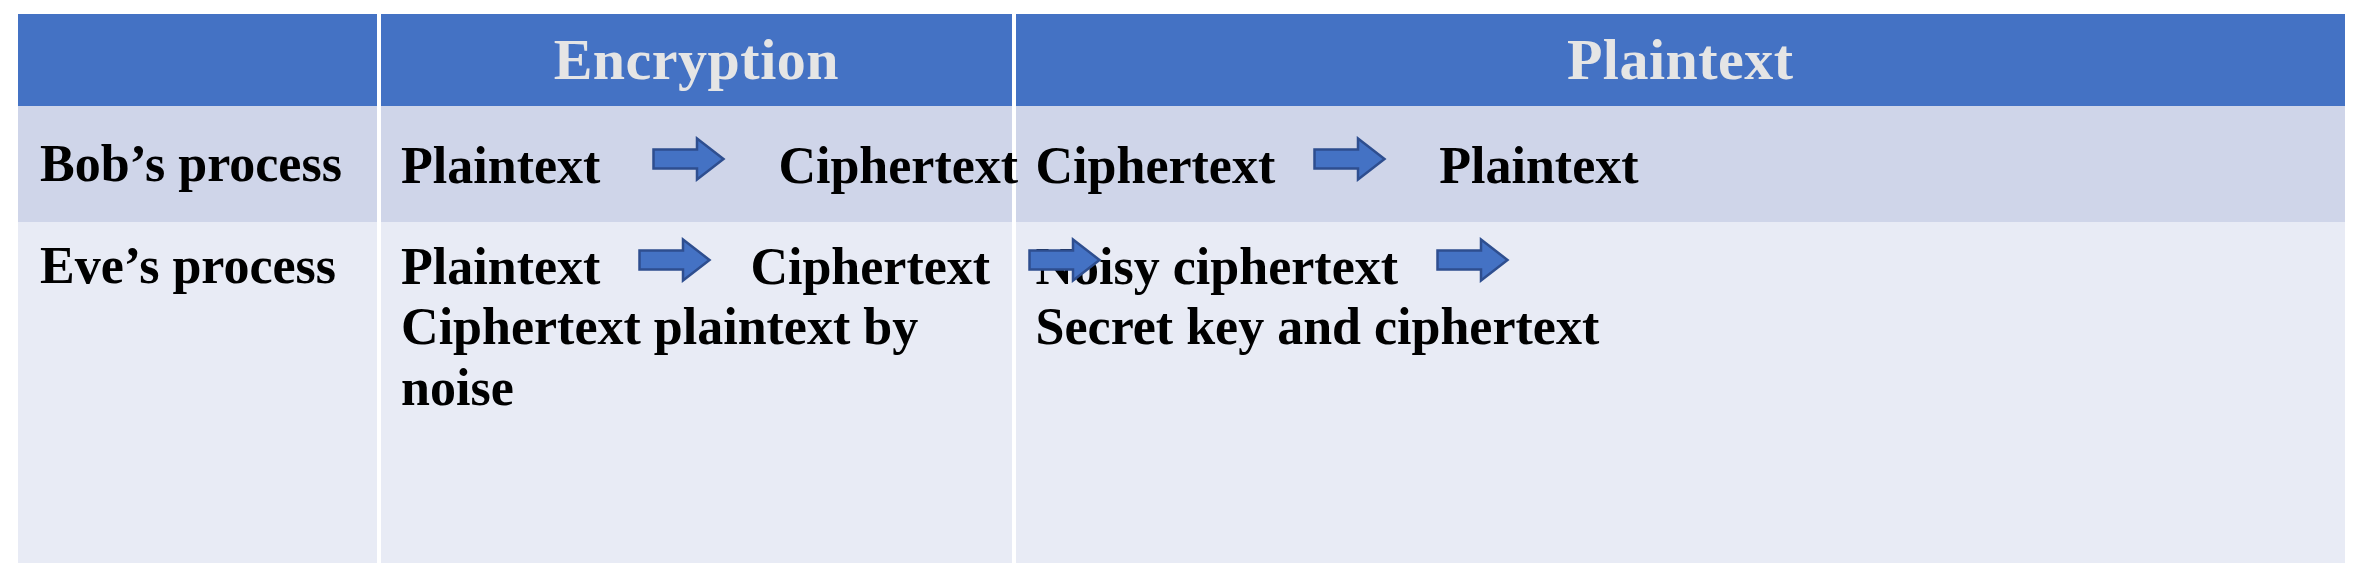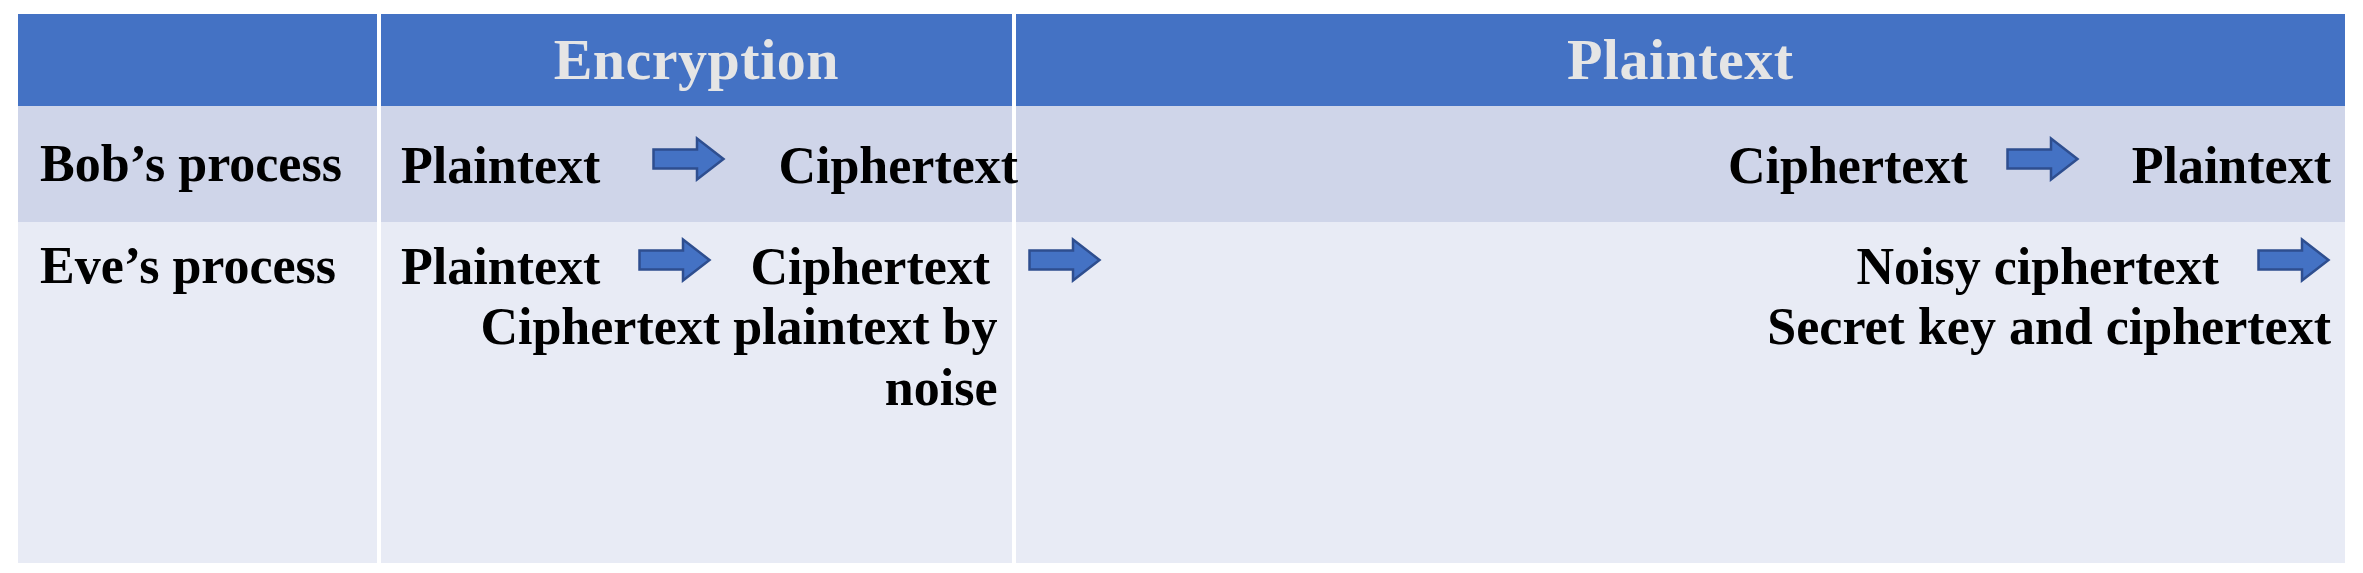--- a/index.html
+++ b/index.html
@@ -66,21 +66,21 @@
   tr.row-bob td { background: #CFD5E9; height: 96px; vertical-align: middle; }
   tr.row-eve td { background: #E8EBF5; vertical-align: top; margin-left: 13px; }
 
   td.label-cell {
     text-align: left;
     padding-left: 22px;
     white-space: nowrap;
   }
   tr.row-eve td.label-cell { padding-top: 14px; }
 
-  td.flow-cell { text-align: right; padding-left: 20px; }
+  td.flow-cell { text-align: left; padding-left: 20px; }
 
   .flow-line {
     display: block;
     white-space: normal;
   }
   .flow-line.nowrap { white-space: nowrap; }
 
   .txt { vertical-align: middle; }
 
   

